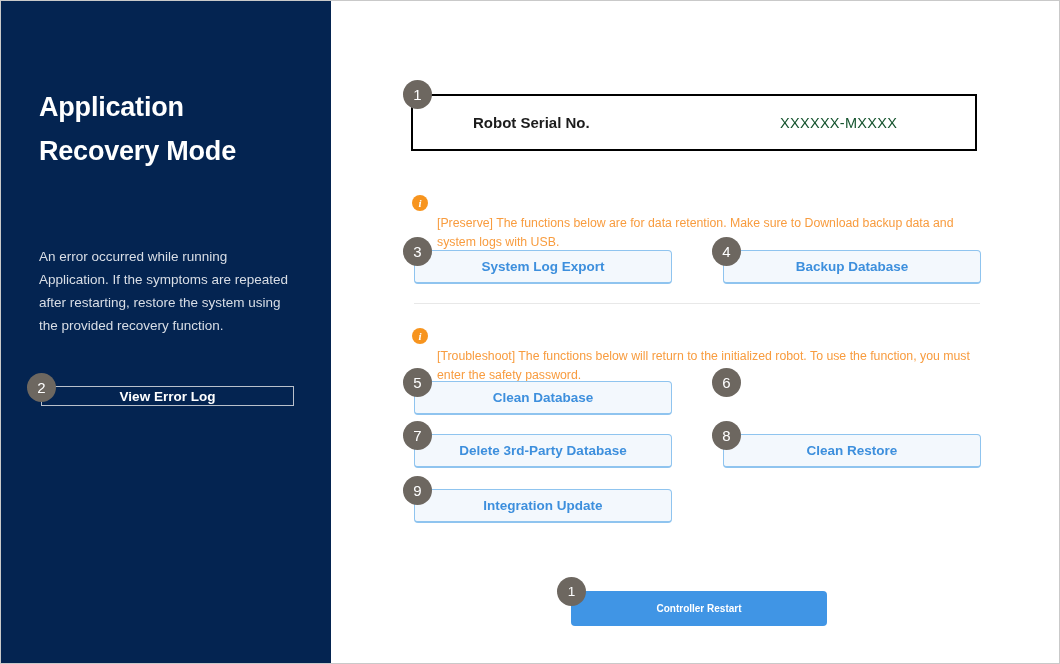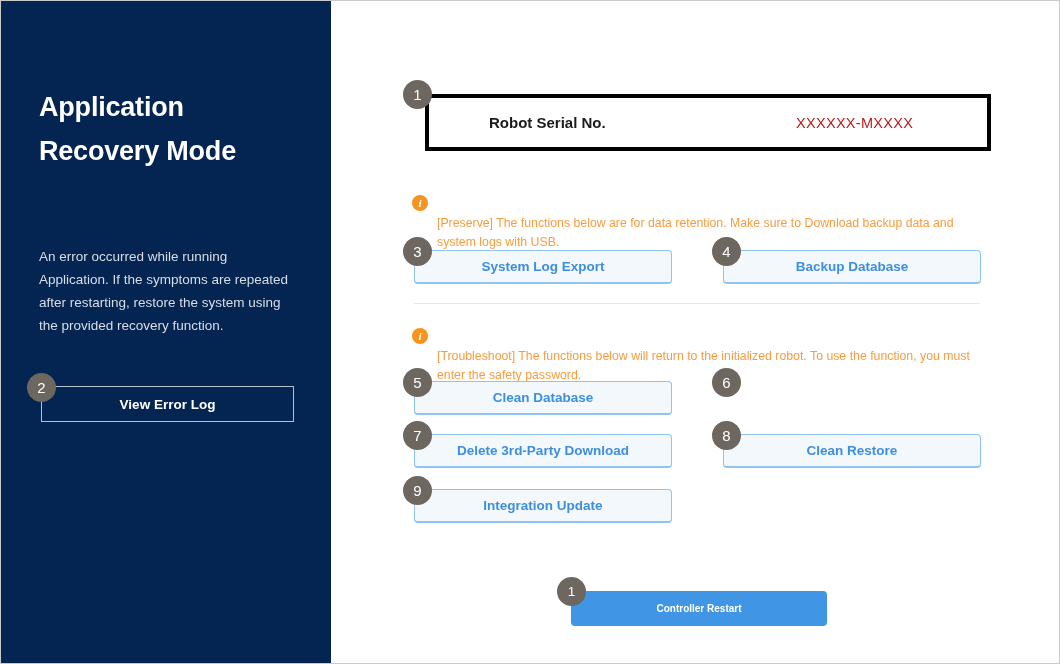--- a/index.html
+++ b/index.html
@@ -54,21 +54,21 @@
   }
 
   #view-error-log-wrap {
     position: absolute;
     top: 385px;
     left: 40px;
   }
 
   #view-error-log-button {
     width: 253px;
-    height: 36px;
+    height: 20px;
     background: transparent;
     border: 1px solid #b9c0cb;
     color: #ffffff;
     font-size: 13.5px;
     font-weight: bold;
     display: flex;
     align-items: center;
     justify-content: center;
     cursor: pointer;
     font-family: "Liberation Sans", sans-serif;
@@ -98,40 +98,40 @@
     z-index: 5;
     line-height: 1;
     font-family: "Liberation Sans", sans-serif;
   }
   .badge.wide { font-size: 13.5px; }
 
   
   #serial-card {
     position: absolute;
     top: 93px;
-    left: 94px;
+    left: 80px;
     width: 566px;
     height: 57px;
-    border: 4px solid #000000;
+    border: 2px solid #000000;
     background: #ffffff;
     display: flex;
     align-items: center;
   }
   #serial-label {
     position: absolute;
     left: 60px;
     font-size: 15px;
     font-weight: bold;
     color: #1c1c1c;
   }
   #serial-value {
     position: absolute;
     left: 367px;
     font-size: 14.5px;
-    color: #b91c1c;
+    color: #14532d;
     letter-spacing: 0.3px;
   }
   #badge-1 { top: 79px; left: 72px; }
 
   
   .notice {
     position: absolute;
     display: flex;
     align-items: flex-start;
     width: 560px;
@@ -273,21 +273,21 @@
       <span class="notice-icon">i</span>
       <span class="notice-text">[Troubleshoot] The functions below will return to the initialized robot. To use the function, you must enter the safety password.</span>
     </div>
 
     <div class="badge" id="badge-5">5</div>
     <div class="action-btn" id="btn-5">Clean Database</div>
 
     <div class="badge" id="badge-6">6</div>
 
     <div class="badge" id="badge-7">7</div>
-    <div class="action-btn" id="btn-7">Delete 3rd-Party Download</div>
+    <div class="action-btn" id="btn-7">Delete 3rd-Party Database</div>
 
     <div class="badge" id="badge-8">8</div>
     <div class="action-btn" id="btn-8">Clean Restore</div>
 
     <div class="badge" id="badge-9">9</div>
     <div class="action-btn" id="btn-9">Integration Update</div>
 
     <div class="badge wide" id="badge-10">1</div>
     <div id="btn-restart">Controller Restart</div>
 

